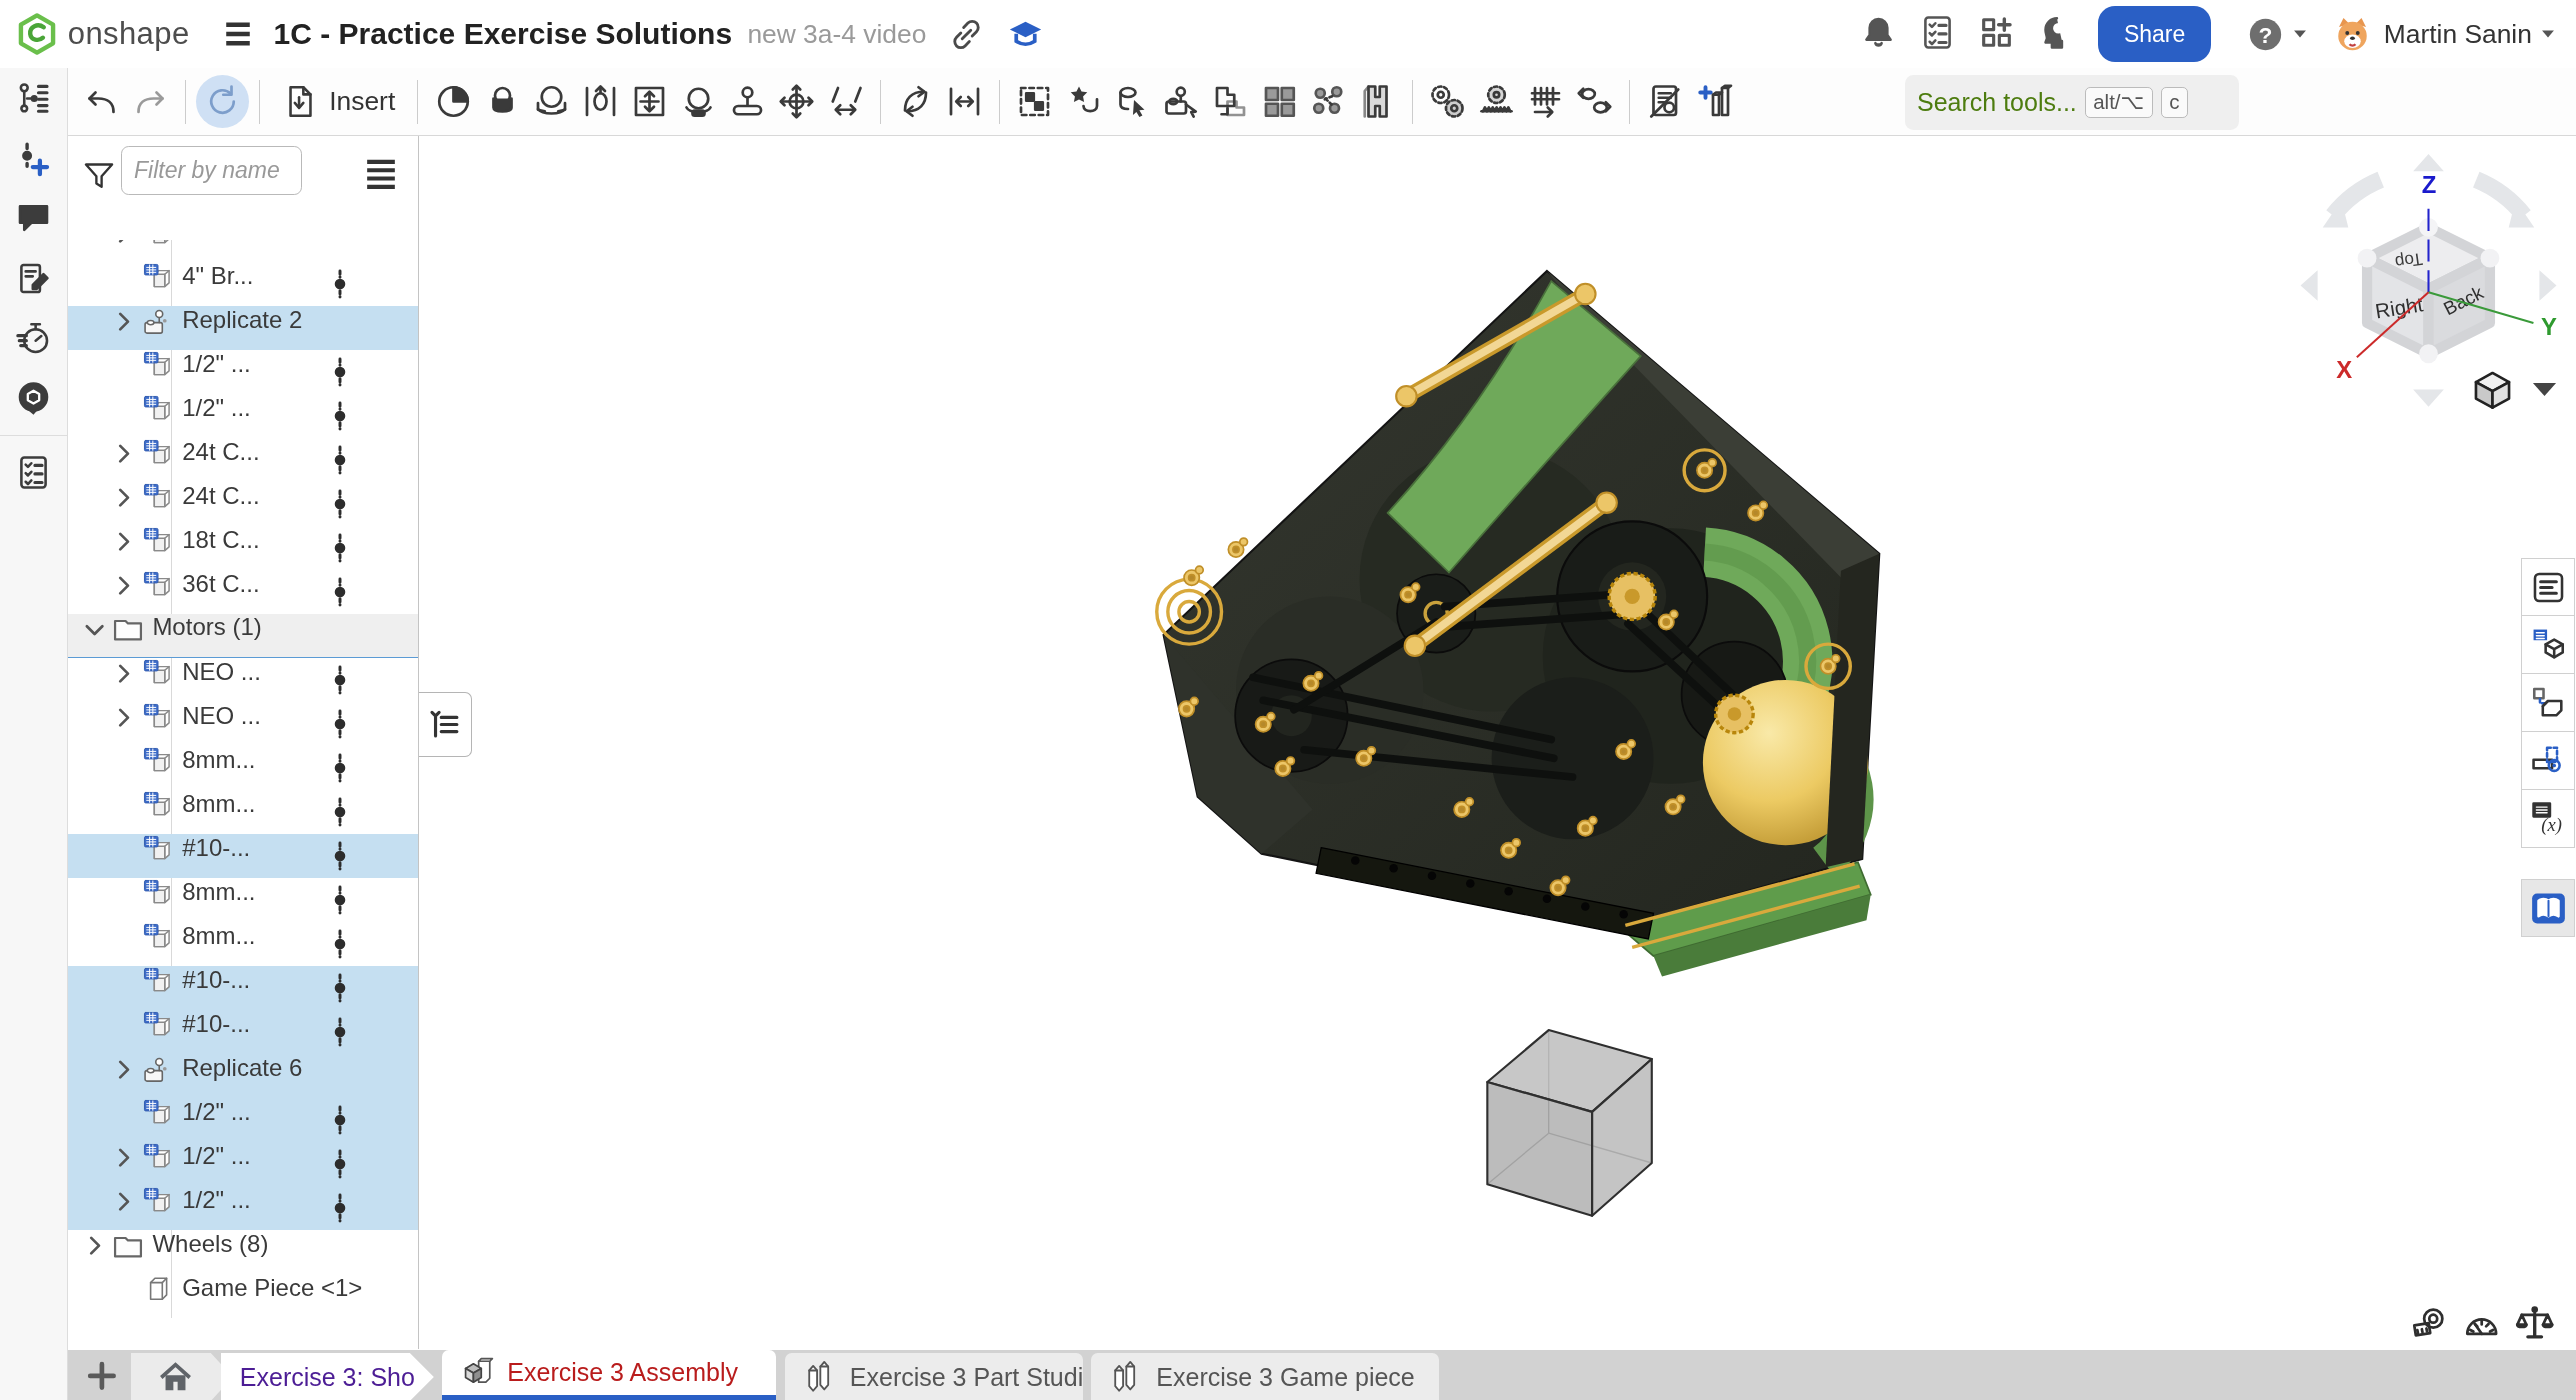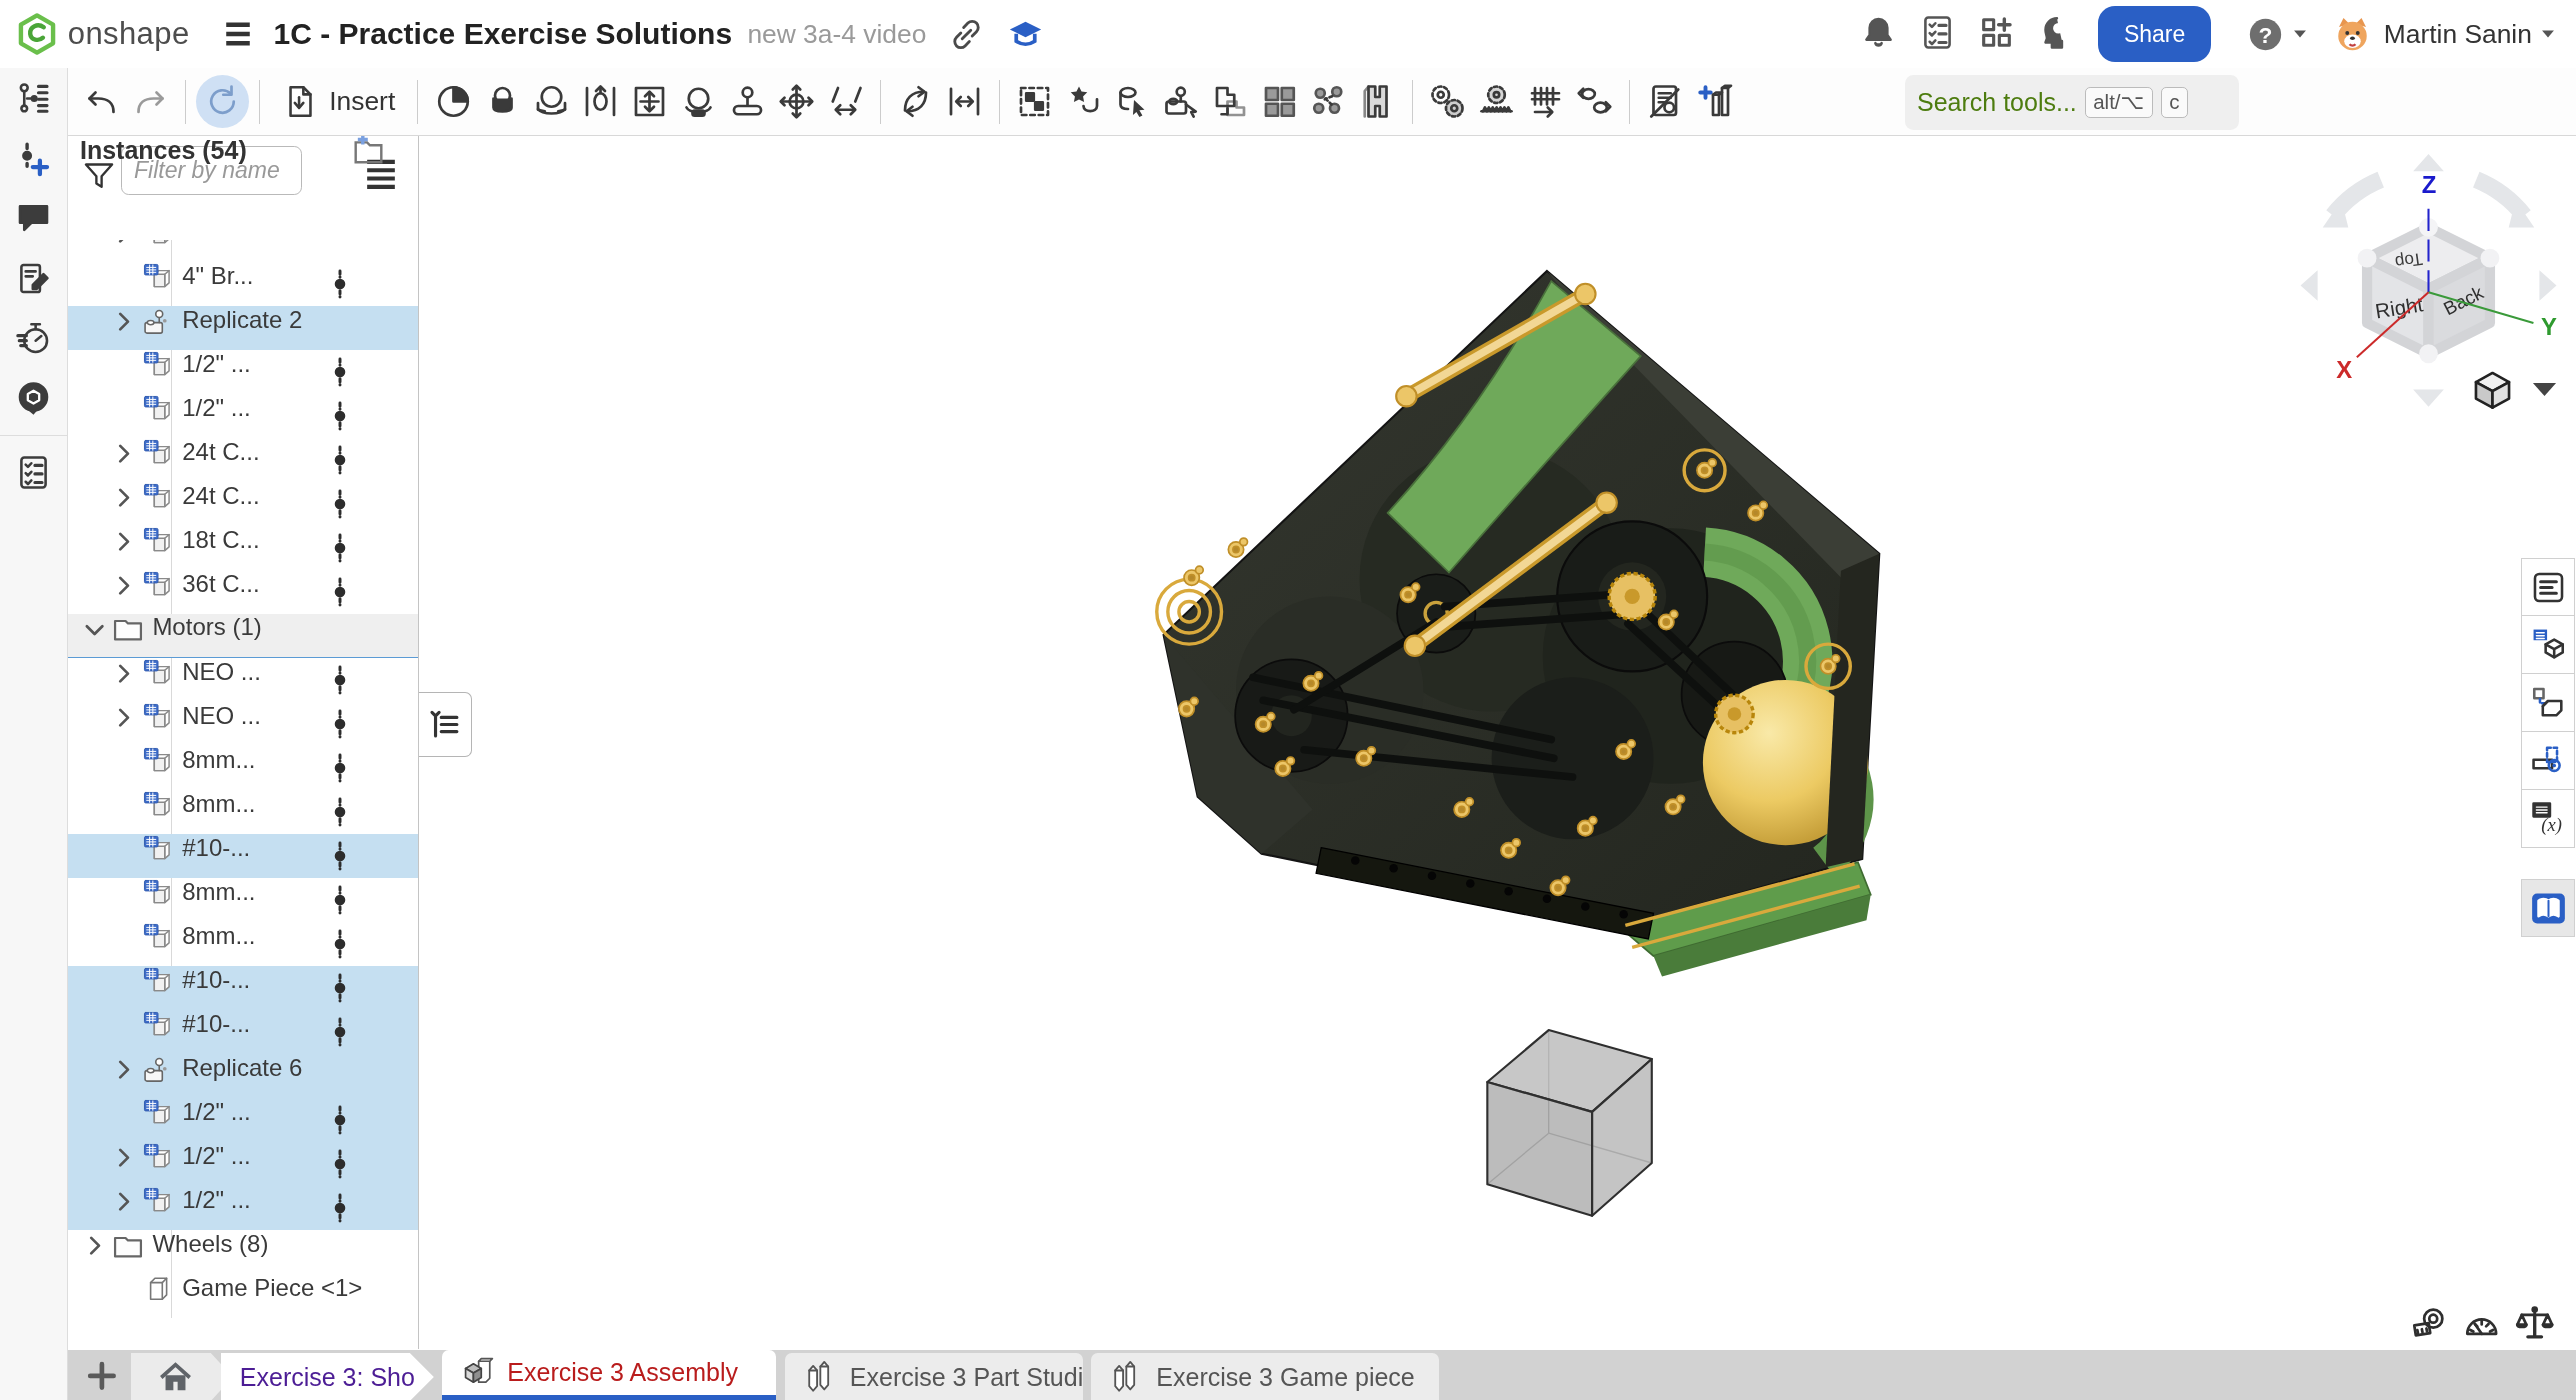--- a/index.html
+++ b/index.html
@@ -597,29 +597,20 @@
       <svg viewBox="0 0 26 26" fill="none" stroke="currentColor" stroke-width="1.8" stroke-linejoin="round">
         <path d="M3 5h20l-8 9v8l-4-2.5V14z"></path>
         </svg>
     </button>
     <input id="filter-input" value="" placeholder="Filter by name" style="">
     <button id="list-toggle">
       <svg viewBox="0 0 26 26" stroke="currentColor" stroke-width="3">
           <path d="M3 5h20M3 11h20M3 17h20M3 23h20"></path>
         </svg>
     </button>
-    <div id="instances-row">
-      <span id="instances-title">Instances (54)</span>
-      <button id="new-folder-btn">
-        <svg viewBox="0 0 26 26" fill="none" stroke="currentColor" stroke-width="1.7">
-          <path d="M4 8h8l2 2h8v12H4z"></path>
-            <path d="M9 2.5v7M5.5 6h7" stroke="#7aa0e0" stroke-width="2.4"></path>
-          </svg>
-      </button>
-    </div>
   </div>
   <div id="tree">
       <div class="guide"></div>
       <div class="trow clipped-top">
         <div class="inner pad1">
           <button class="chev"><svg viewBox="0 0 26 26" fill="none" stroke="currentColor" stroke-width="1.8" stroke-linecap="round" stroke-linejoin="round">
               <path d="M9.5 5l8 8-8 8" stroke-width="2.8"></path>
             </svg></button>
           <span class="icon ticon">
             <svg viewBox="0 0 26 26" fill="none" stroke="currentColor" stroke-width="1.8" stroke-linecap="round" stroke-linejoin="round">

